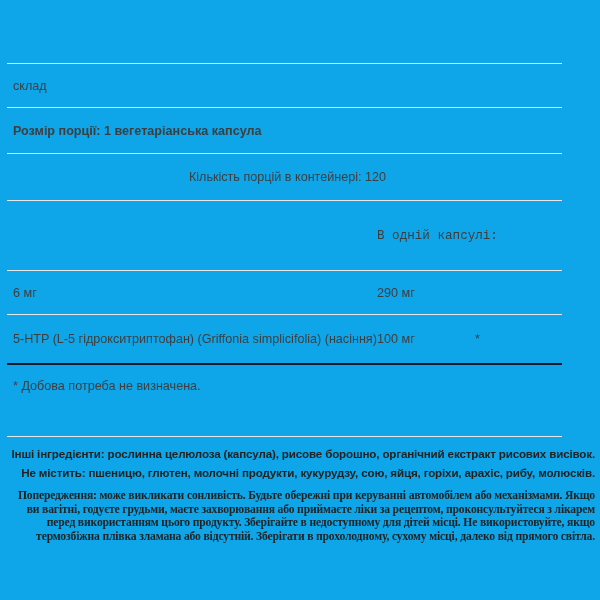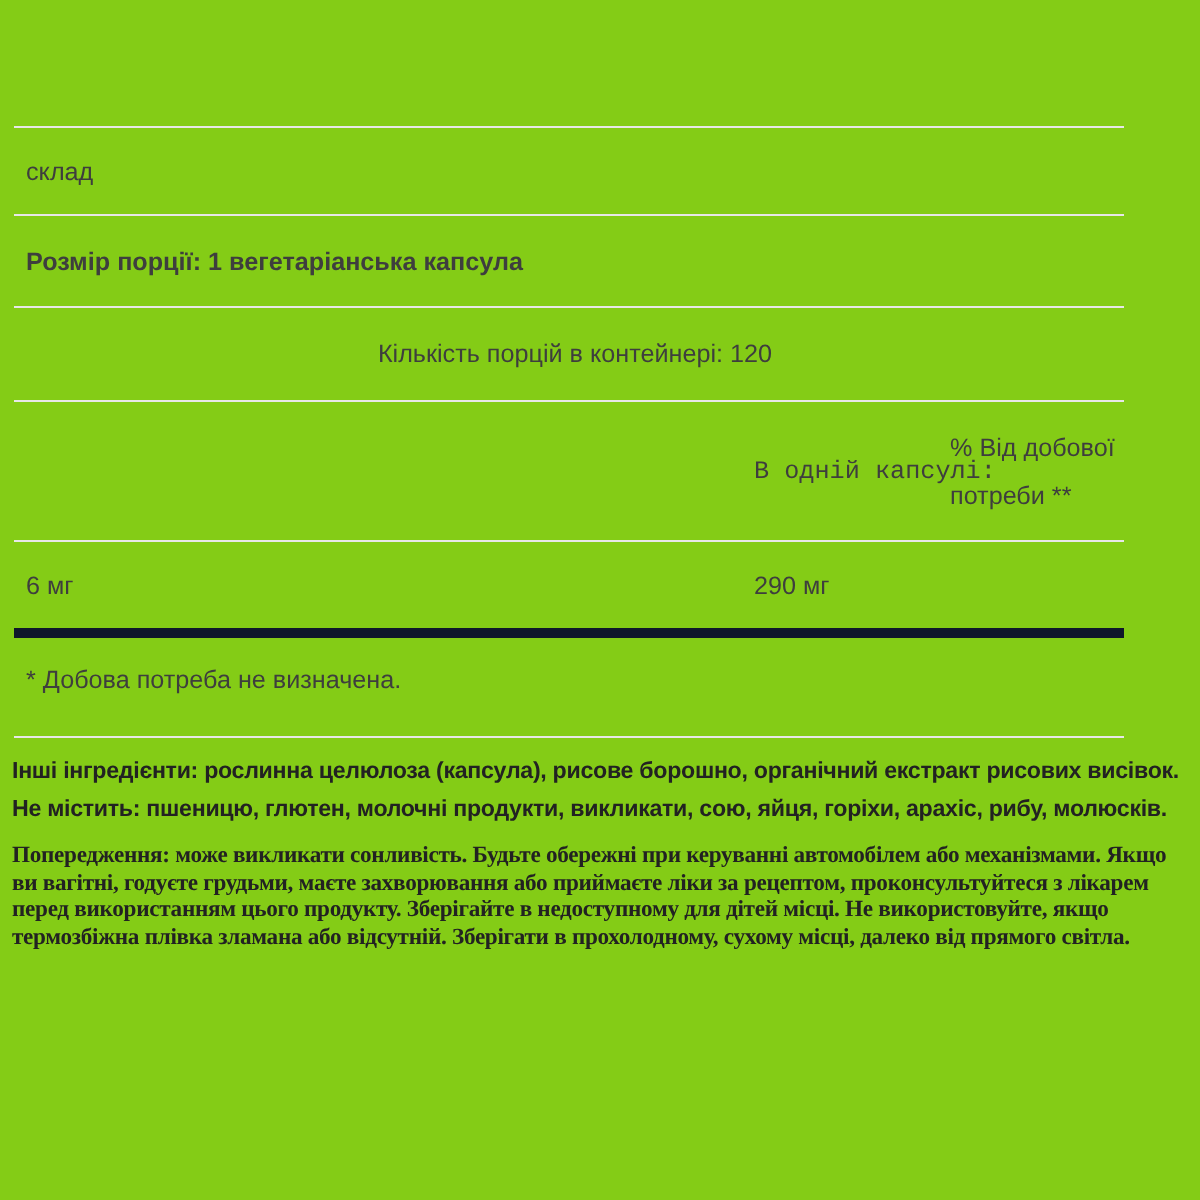--- a/index.html
+++ b/index.html
@@ -1,20 +1,20 @@
 <!DOCTYPE html>
 <html><head>
 <meta charset="utf-8">
 <style>
   html, body { margin: 0; padding: 0; background: #ffffff; }
   .page {
     position: relative;
     width: 600px;
     height: 600px;
-    background: #84cc16;
+    background: #0ea5e9;
     box-sizing: border-box;
     padding-top: 63px;
     overflow: hidden;
     font-family: "Liberation Sans", "DejaVu Sans", sans-serif;
     color: #3e3e3e;
     font-size: 12.6px;
   }
   
   .facts { margin: 0 38px 0 7px; }
   .row {
@@ -33,33 +33,34 @@
   .grid {
     display: grid;
     grid-template-columns: 364px 98px 1fr;
     align-items: center;
   }
   .cell-name, .cell-amount { white-space: nowrap; }
   .row-header .cell-amount { white-space: nowrap; font-family: Liberation Mono, monospace; }
   .row-header .cell-dv { line-height: 24px; }
   .footnotes {
     box-sizing: border-box;
-    border-top: 5px solid #0f172a;
+    border-top: 2px solid #0f172a;
     border-bottom: 1px solid #e7e7e7;
-    height: 55px;
+    height: 74px;
     padding: 9px 0 0 6px;
   }
   .footnotes p { margin: 0; line-height: 25px; }
   
   .details {
     margin: 0 5px 0 6px;
     color: #222222;
     font-weight: bold;
     font-size: 11.6px;
     letter-spacing: -0.15px;
+    text-align: right;
   }
   .details .detail { margin: 10px 0 0; line-height: 14px; }
   .details .detail.no-contain { margin-top: 5px; }
   .details .detail.warning { margin-top: 9px; line-height: 13.5px; font-family: Liberation Serif, serif; }
   .one-line { white-space: nowrap; }
 </style>
 </head>
 <body>
 
 <div class="page">
@@ -74,34 +75,38 @@
       <span>Розмір порції: 1 вегетаріанська капсула</span>
     </div>
 
     <div class="row row-count">
       <span>Кількість порцій в контейнері: 120</span>
     </div>
 
     <div class="row row-header grid">
       <span class="cell-name"></span>
       <span class="cell-amount">В одній капсулі:</span>
-      <span class="cell-dv">% Від добової потреби **</span>
     </div>
 
     <div class="row row-data1 grid">
       <span class="cell-amount">6 мг</span>
       <span class="cell-dv">290 мг</span>
     </div>
 
+    <div class="row row-data2 grid">
+      <span class="cell-name">5-HTP (L-5 гідрокситриптофан) (Griffonia simplicifolia) (насіння)</span>
+      <span class="cell-amount">100 мг</span>
+      <span class="cell-dv">*</span>
+    </div>
 
     <div class="footnotes">
       <p>* Добова потреба не визначена.</p>
     </div>
 
   </section>
 
   <section class="details">
     <p class="detail one-line">Інші інгредієнти: рослинна целюлоза (капсула), рисове борошно, органічний екстракт рисових висівок.</p>
-    <p class="detail no-contain one-line">Не містить: пшеницю, глютен, молочні продукти, викликати, сою, яйця, горіхи, арахіс, рибу, молюсків.</p>
+    <p class="detail no-contain one-line">Не містить: пшеницю, глютен, молочні продукти, кукурудзу, сою, яйця, горіхи, арахіс, рибу, молюсків.</p>
     <p class="detail warning">Попередження: може викликати сонливість. Будьте обережні при керуванні автомобілем або механізмами. Якщо ви вагітні, годуєте грудьми, маєте захворювання або приймаєте ліки за рецептом, проконсультуйтеся з лікарем перед використанням цього продукту. Зберігайте в недоступному для дітей місці. Не використовуйте, якщо термозбіжна плівка зламана або відсутній. Зберігати в прохолодному, сухому місці, далеко від прямого світла.</p>
   </section>
 
 </div>
 
 </body></html>

